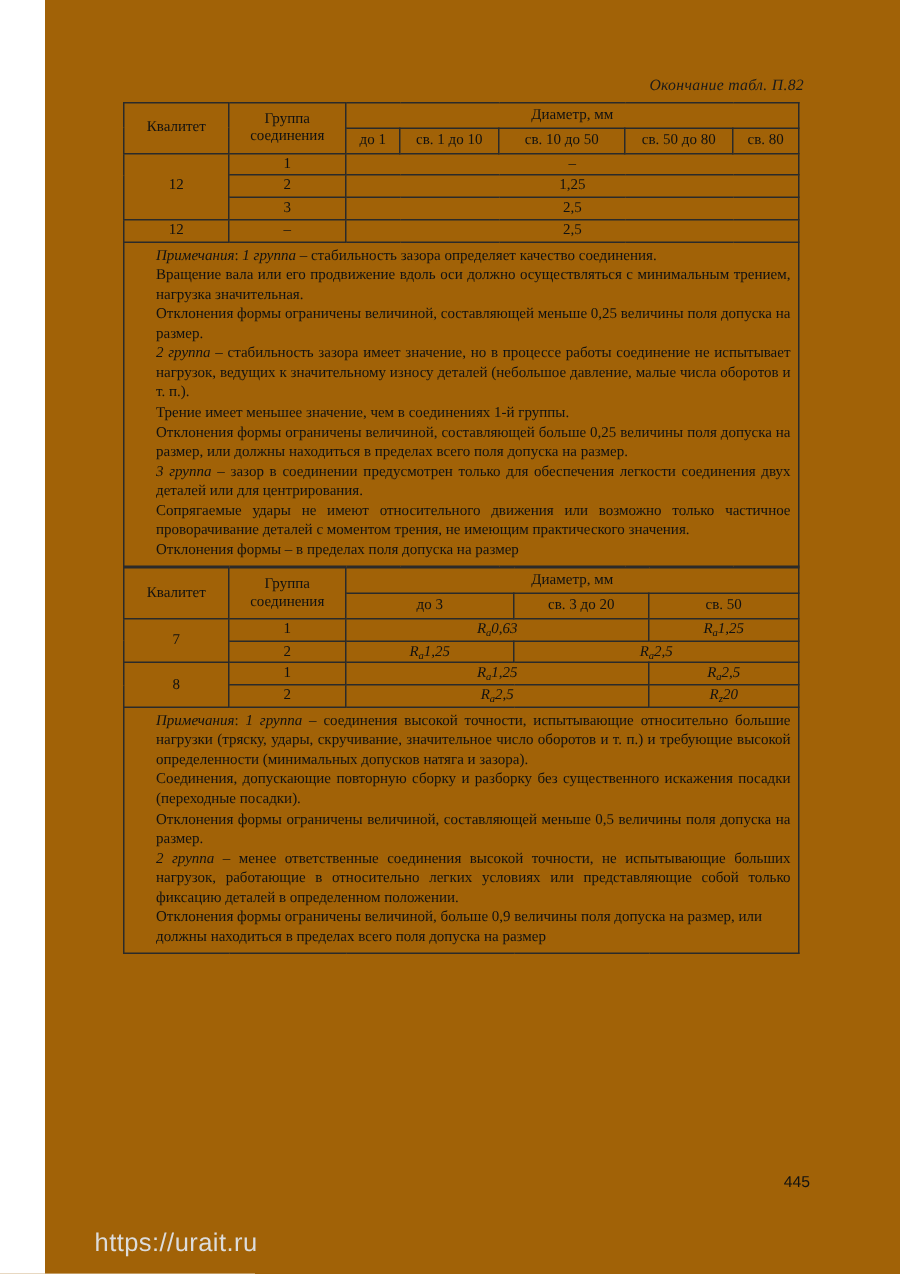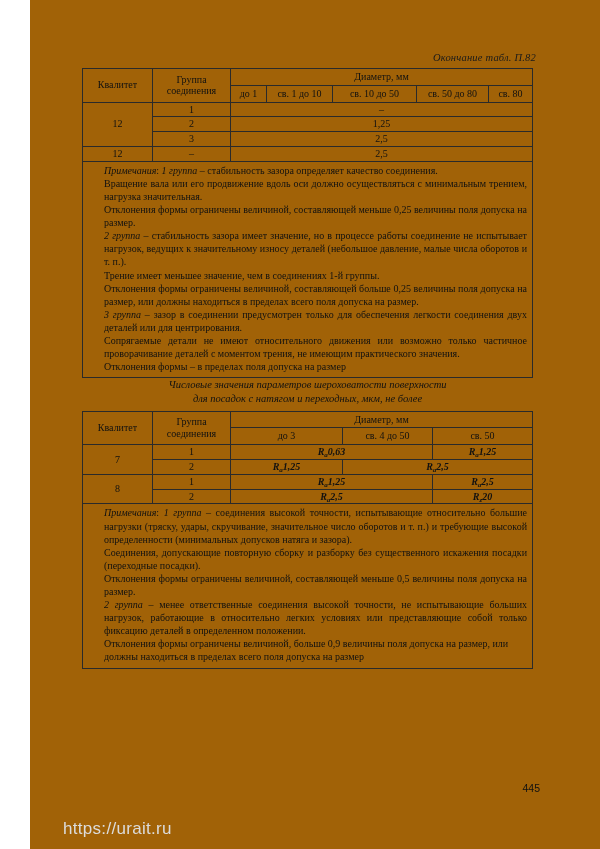--- a/index.html
+++ b/index.html
@@ -81,21 +81,21 @@
     margin-bottom: 3px;
   }
   .tbl-title {
     text-align: center;
     font-style: italic;
     font-size: 10.5px;
     color: #111;
     line-height: 1.35;
     margin-bottom: 4px;
   }
-  .rgh { font-style: italic; font-weight: bold; }
+  .rgh { font-style: italic; }
   .rgh sub {
     font-style: italic;
     font-size: 71%;
     vertical-align: baseline;
     position: relative;
     top: 2px;
   }
   .page-number {
     position: absolute;
     right: 60px;
@@ -168,50 +168,46 @@
 
         <tr>
           <td class="note-cell" colspan="7">
             <p><span class="ital">Примечания</span>: <span class="ital">1 группа</span> – стабильность зазора определяет качество соединения.</p>
             <p>Вращение вала или его продвижение вдоль оси должно осуществляться с минимальным трением, нагрузка значительная.</p>
             <p>Отклонения формы ограничены величиной, составляющей меньше 0,25 величины поля допуска на размер.</p>
             <p><span class="ital">2 группа</span> – стабильность зазора имеет значение, но в процессе работы соединение не испытывает нагрузок, ведущих к значительному износу деталей (небольшое давление, малые числа оборотов и т. п.).</p>
             <p>Трение имеет меньшее значение, чем в соединениях 1-й группы.</p>
             <p>Отклонения формы ограничены величиной, составляющей больше 0,25 величины поля допуска на размер, или должны находиться в пределах всего поля допуска на размер.</p>
             <p><span class="ital">3 группа</span> – зазор в соединении предусмотрен только для обеспечения легкости соединения двух деталей или для центрирования.</p>
-            <p>Сопрягаемые детали не имеют относительного движения или возможно только частичное проворачивание деталей с моментом трения, не имеющим практического значения.</p>
+            <p>Сопрягаемые удары не имеют относительного движения или возможно только частичное проворачивание деталей с моментом трения, не имеющим практического значения.</p>
             <p>Отклонения формы – в пределах поля допуска на размер</p>
           </td>
         </tr>
       </tbody>
     </table>
 
 
-    <div class="tbl-title">
-      <div>Числовые значения параметров шероховатости поверхности</div>
-      <div>для посадок с натягом и переходных, мкм, не более</div>
-    </div>
 
     <table class="tbl">
       <colgroup>
         <col style="width:70px">
           <col style="width:78px">
         <col style="width:112px">
           <col style="width:90px">
           <col style="width:100px">
       </colgroup>
       <tbody>
         <tr class="hdr-row">
           <td rowspan="2">Квалитет</td>
           <td rowspan="2">Группа соединения</td>
           <td colspan="3">Диаметр, мм</td>
         </tr>
         <tr class="hdr-row">
           <td>до 3</td>
-          <td>св. 4 до 50</td>
+          <td>св. 3 до 20</td>
           <td>св. 50</td>
         </tr>
 
         <tr>
           <td rowspan="2">7</td>
           <td>1</td>
           <td colspan="2"><span class="rgh"><span>R</span><sub>a</sub><span>0,63</span></span></td>
           <td><span class="rgh"><span>R</span><sub>a</sub><span>1,25</span></span></td>
         </tr>
         <tr>

